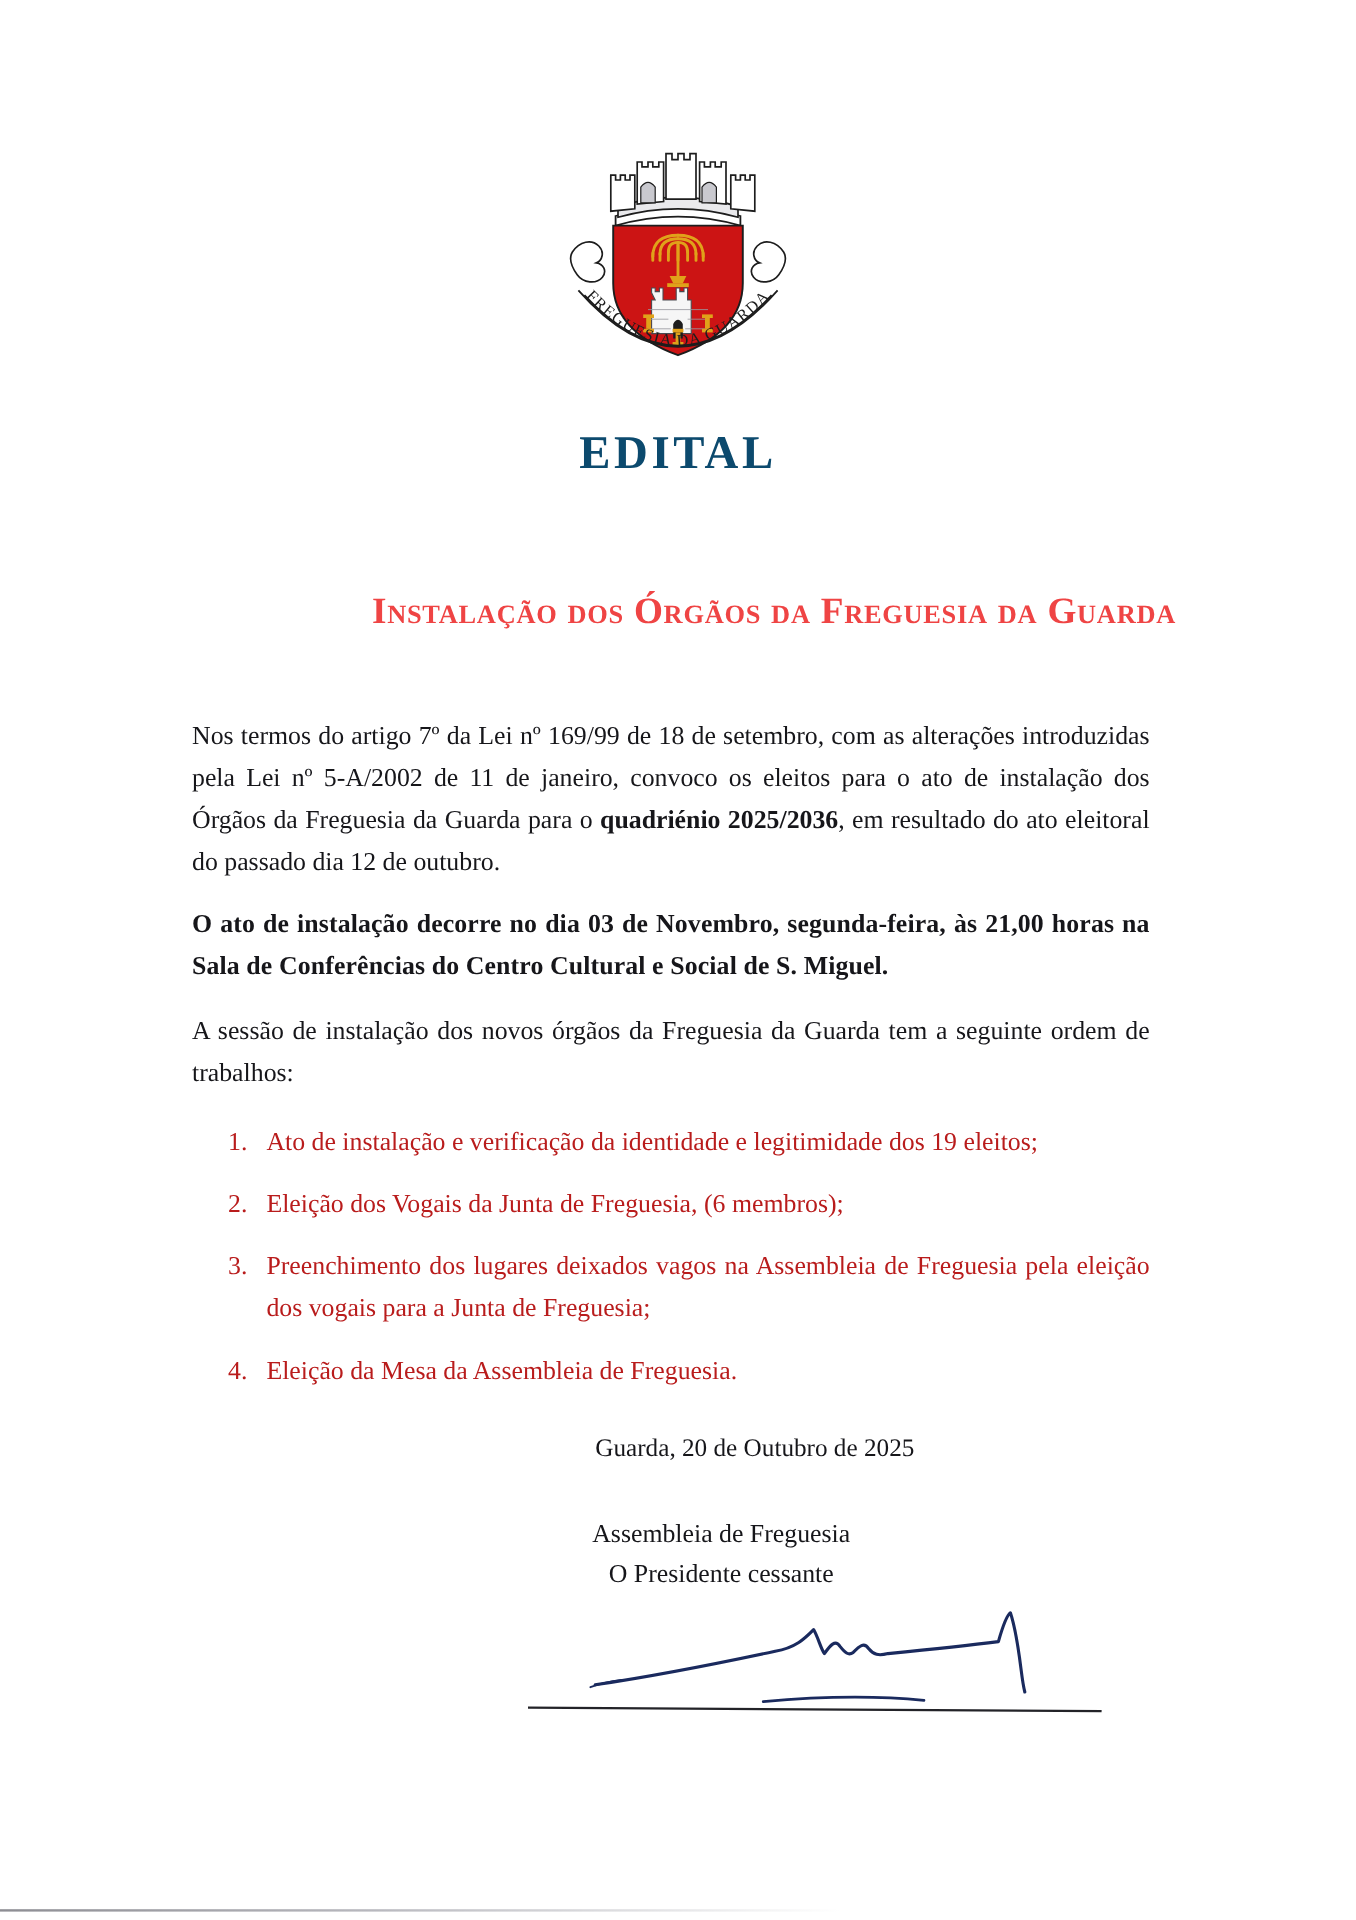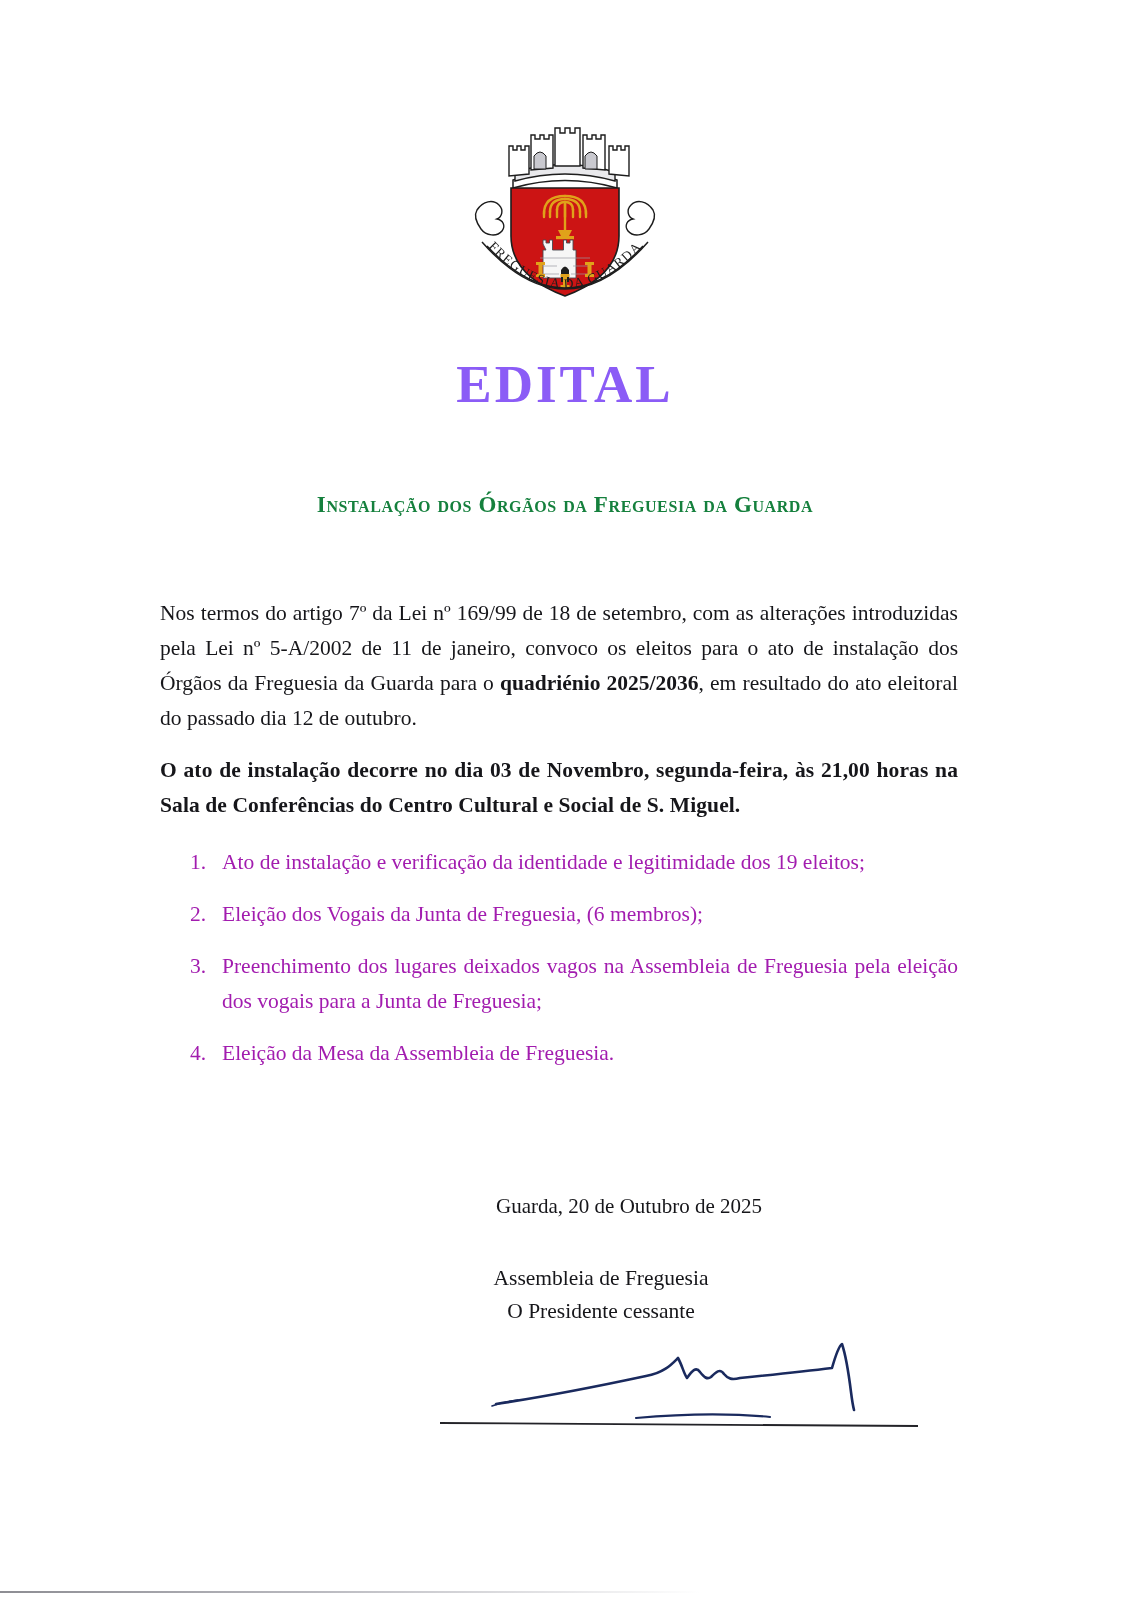--- a/index.html
+++ b/index.html
@@ -32,38 +32,38 @@
     display: block;
   }
 
   
   #doc-title {
     position: absolute;
     left: 0;
     right: 0;
     top: 358px;
     text-align: center;
-    font-size: 53px;
+    font-size: 39px;
     font-weight: bold;
     letter-spacing: 3px;
     line-height: 1;
-    color: #8b5cf6;
+    color: #0c4a6e;
   }
   #doc-subtitle {
     position: absolute;
     left: 150px;
     width: 830px;
     top: 492px;
-    text-align: center;
-    font-size: 23px;
+    text-align: right;
+    font-size: 31px;
     font-weight: bold;
     font-variant: small-caps;
     letter-spacing: 0.6px;
     line-height: 1.1;
-    color: #15803d;
+    color: #ef4444;
   }
 
   
   #body-block {
     position: absolute;
     left: 160px;
     width: 798px;
     top: 596px;
   }
   .para {
@@ -88,21 +88,21 @@
     counter-reset: agenda;
   }
   ol#agenda li {
     position: relative;
     counter-increment: agenda;
     font-size: 21.5px;
     line-height: 35px;
     text-align: justify;
     padding-left: 62px;
     margin-bottom: 17px;
-    color: #a21caf;
+    color: #b91c1c;
   }
   ol#agenda li:last-child { margin-bottom: 12px; }
   ol#agenda li::before {
     content: counter(agenda) ".";
     position: absolute;
     left: 30px;
     top: 0;
     font-size: 21.5px;
     line-height: 35px;
   }
@@ -247,20 +247,21 @@
   <div id="doc-subtitle">Instalação dos Órgãos da Freguesia da Guarda</div>
 
   <div id="body-block">
 
     <p class="para">
       <span>Nos termos do artigo 7º da Lei nº 169/99 de 18 de setembro, com as alterações introduzidas pela Lei nº 5-A/2002 de 11 de janeiro, convoco os eleitos para o ato de instalação dos Órgãos da Freguesia da Guarda para o </span><b>quadriénio 2025/2036</b><span>, em resultado do ato eleitoral do passado dia 12 de outubro.</span>
     </p>
 
     <p class="para strong">O ato de instalação decorre no dia 03 de Novembro, segunda-feira, às 21,00 horas na Sala de Conferências do Centro Cultural e Social de S. Miguel.</p>
 
+    <p class="para">A sessão de instalação dos novos órgãos da Freguesia da Guarda tem a seguinte ordem de trabalhos:</p>
 
     <ol id="agenda">
       <li>Ato de instalação e verificação da identidade e legitimidade dos 19 eleitos;</li>
       <li>Eleição dos Vogais da Junta de Freguesia, (6 membros);</li>
       <li>Preenchimento dos lugares deixados vagos na Assembleia de Freguesia pela eleição dos vogais para a Junta de Freguesia;</li>
       <li>Eleição da Mesa da Assembleia de Freguesia.</li>
     </ol>
   </div>
 
   <div id="place-date">Guarda, 20 de Outubro de 2025</div>

